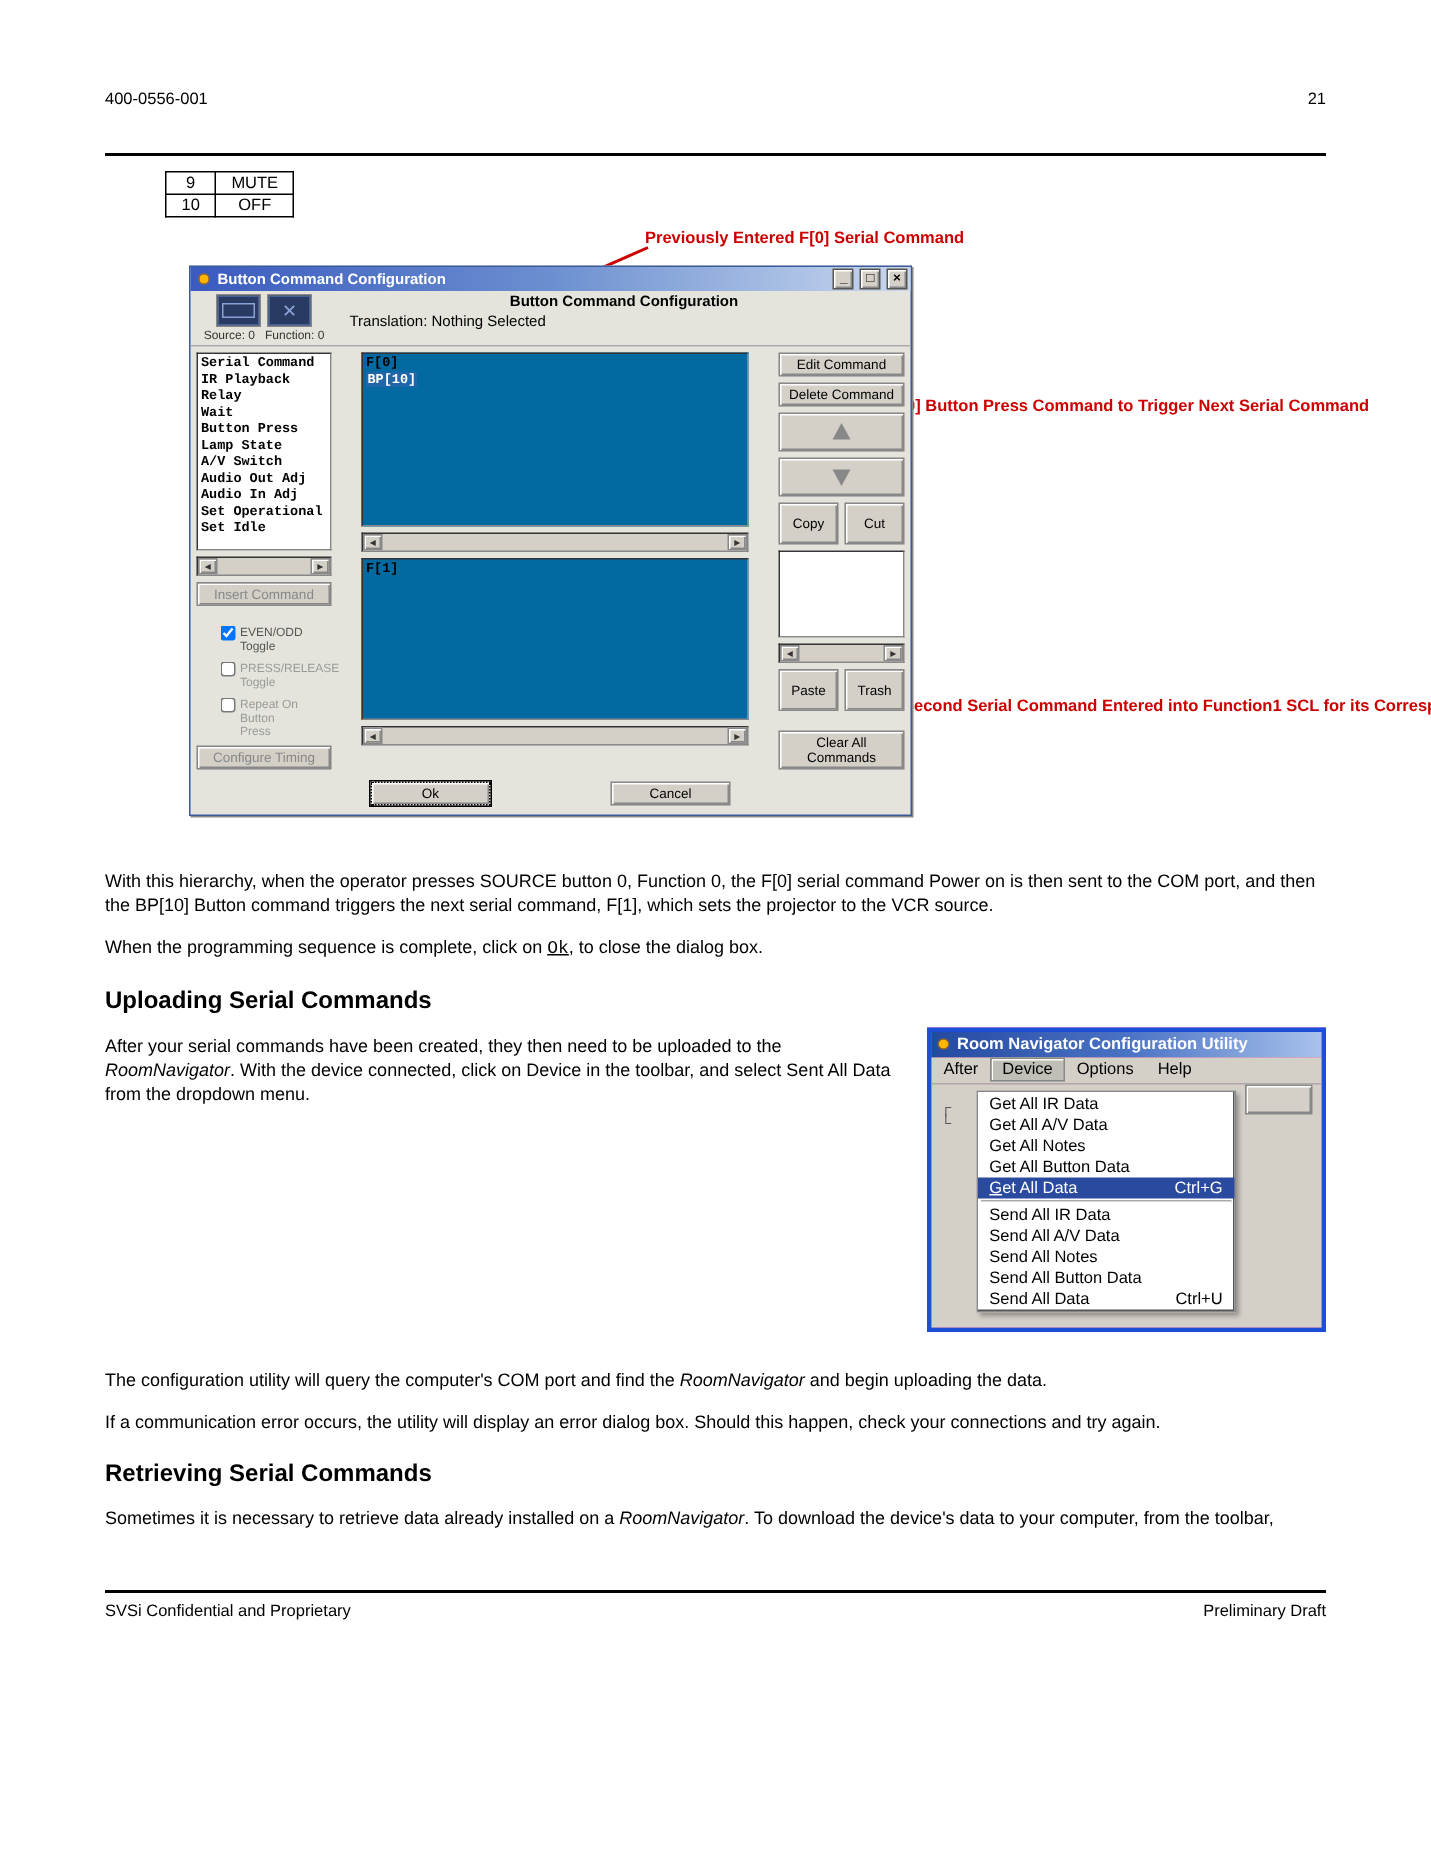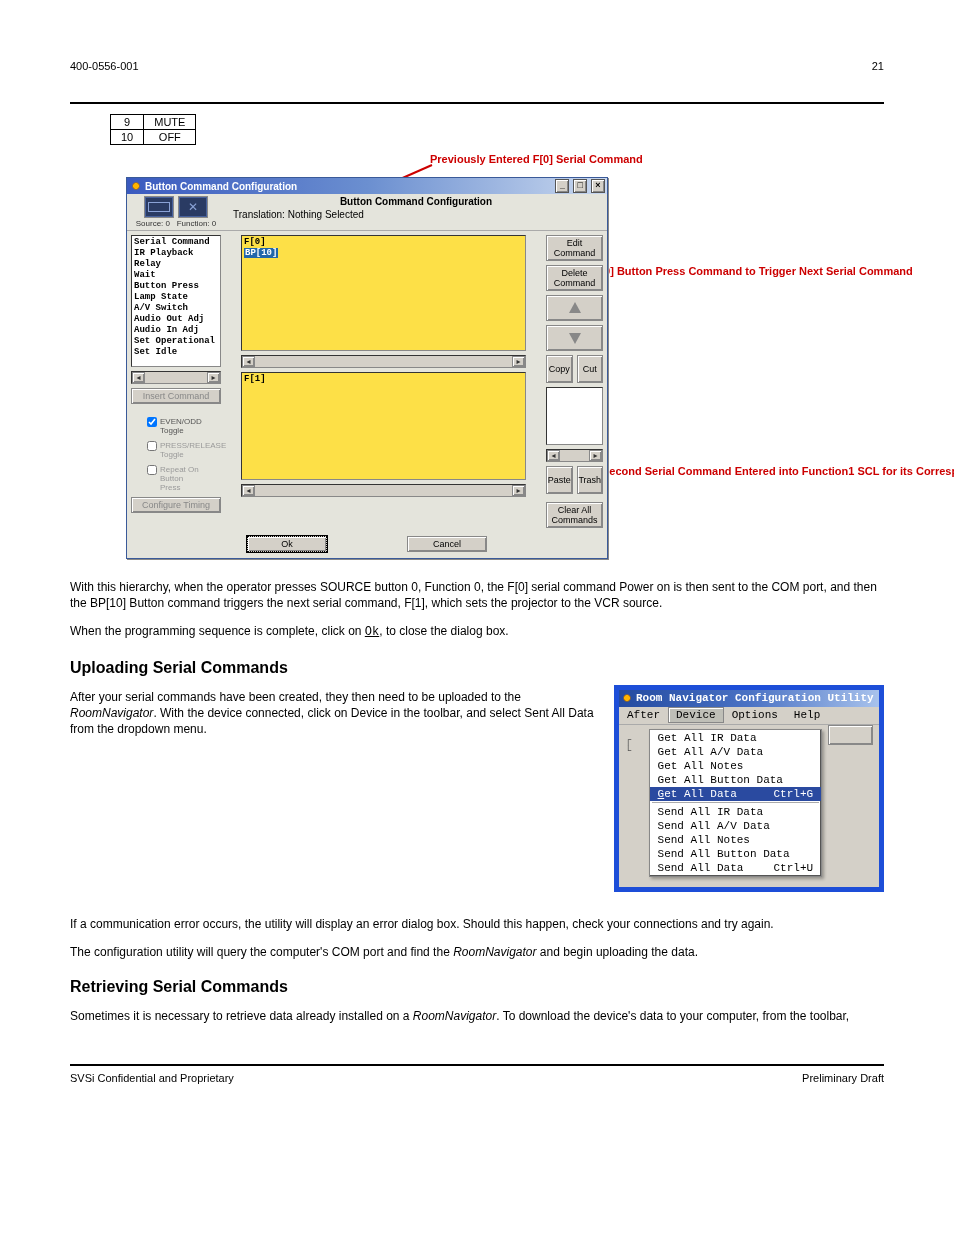--- a/index.html
+++ b/index.html
@@ -203,37 +203,37 @@
   .chkrow input { width:10px; height:10px; margin:0; }
   .chkrow.dis { color:#9a9a9a; }
 
   .mid-col {
     flex:1;
     display:flex;
     flex-direction:column;
     gap:4px;
   }
   .editbox {
-    background:#fde047;
+    background:#0369a1;
     border:1px inset #888;
     font-family:"Courier New", monospace;
     font-size:9px;
     font-weight:bold;
     line-height:11px;
     padding:1px 2px;
     position:relative;
   }
   .editbox.h1 { height:112px; }
   .editbox.h2 { height:104px; }
   .editbox .sel {
     background:#26a; color:#fff; padding:0 1px;
   }
 
   .right-col {
-    width: 57px;
+    width: 84px;
     display:flex;
     flex-direction:column;
     gap:4px;
     align-items:stretch;
   }
   .arrowbtn {
     height:20px;
     display:flex; align-items:center; justify-content:center;
   }
   .arrowbtn svg { width:16px; height:14px; }
@@ -262,23 +262,23 @@
     position:absolute; left:0; top:0; pointer-events:none;
   }
 
   
   .rn-wrap {
     float: right;
     margin: 2px 0 12px 14px;
   }
   .rn-window {
     width: 260px;
-    border:5px solid #1d4ed8;
+    border:3px solid #1d4ed8;
     background:#ec4899;
-    font-family:Liberation Mono, monospace;
+    font-family:Liberation Sans, sans-serif;
     font-size:11px;
   }
   .rn-titlebar {
     height:17px;
     background: linear-gradient(to right, #234aa0, #4a72c4, #a8c2ec);
     color:#fff;
     font-weight:bold;
     font-size:11px;
     display:flex;
     align-items:center;
@@ -594,24 +594,24 @@
       </div>
     </div>
   </div>
 
   <p class="body-text">
     <span>After your serial commands have been created, they then need to be uploaded to the </span><span class="italic">RoomNavigator</span><span>. With the device connected, click on Device in the toolbar, and select Sent All Data from the dropdown menu.</span>
   </p>
 
   <div class="clearfix"></div>
 
-  <p class="body-text">If a communication error occurs, the utility will display an error dialog box. Should this happen, check your connections and try again.</p>
   <p class="body-text">
     <span>The configuration utility will query the computer's COM port and find the </span><span class="italic">RoomNavigator</span><span> and begin uploading the data.</span>
   </p>
+  <p class="body-text">If a communication error occurs, the utility will display an error dialog box. Should this happen, check your connections and try again.</p>
 
   <div class="section-heading">Retrieving Serial Commands</div>
   <p class="body-text">
     <span>Sometimes it is necessary to retrieve data already installed on a </span><span class="italic">RoomNavigator</span><span>. To download the device's data to your computer, from the toolbar, </span>
   </p>
 
   <div class="footer-rule">
     <span>SVSi Confidential and Proprietary</span>
     <span>Preliminary Draft</span>
   </div>

